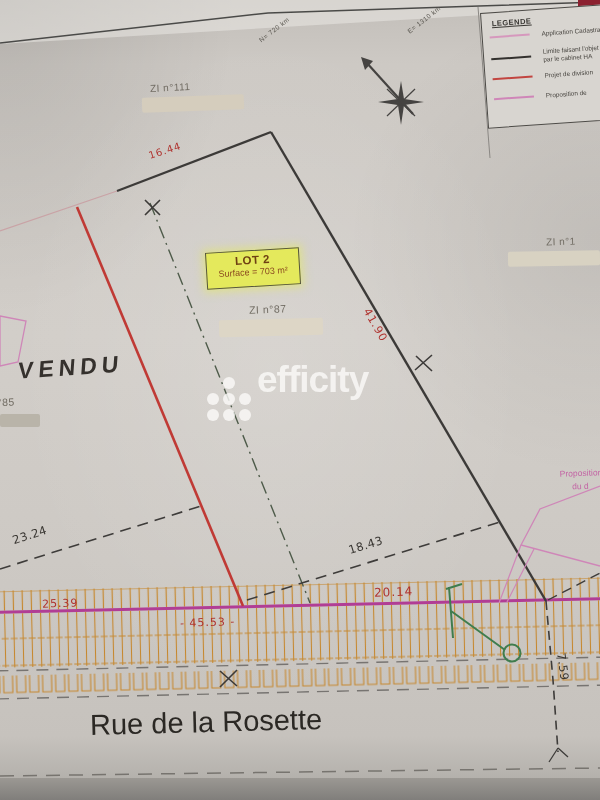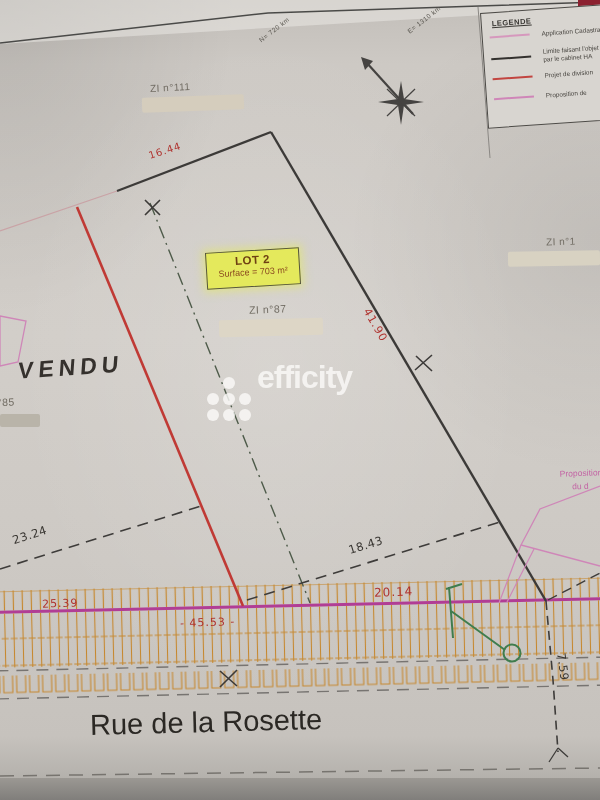--- a/index.html
+++ b/index.html
@@ -34,21 +34,21 @@
   #lot-box{left:206px;top:250px;width:92px;height:35px;background:#e4e95c;
     border:1.5px solid #55553e;transform:rotate(-3.5deg);text-align:center;
     box-shadow:0 0 8px 3px rgba(228,233,92,.55);z-index:4;}
   #lot-title{font-size:11.5px;font-weight:700;color:#6e4012;margin-top:3px;letter-spacing:.5px;}
   #lot-surface{font-size:9px;color:#8c4c20;margin-top:1px;}
   #street-name{left:90px;top:706px;font-size:29px;color:#2b2824;transform:rotate(-1.5deg);z-index:4;}
   
   #watermark{left:200px;top:360px;z-index:5;opacity:.82;}
   #wm-dots{position:absolute;left:7px;top:17px;width:44px;height:44px;}
   .dot{position:absolute;width:12px;height:12px;border-radius:50%;background:#fbfaf8;}
-  #wm-text{position:absolute;left:57px;top:-1px;font-size:32px;font-weight:700;
+  #wm-text{position:absolute;left:57px;top:-1px;font-size:37px;font-weight:700;
     letter-spacing:-1px;color:#fbfaf8;}
   
   #legend{left:480px;top:13px;width:150px;height:114px;background:#d8d5d0;
     border:1px solid #4c4a46;transform:rotate(-4deg);transform-origin:top left;z-index:4;}
   #legend-title{position:absolute;left:10px;top:6px;font-size:7.5px;font-weight:700;
     text-decoration:underline;color:#3a3834;letter-spacing:.5px;}
   .lg-row{position:absolute;left:7px;display:flex;align-items:center;gap:12px;}
   .lg-line{display:inline-block;width:40px;flex:0 0 40px;}
   .lg-txt{font-size:6.4px;color:#4a4742;white-space:nowrap;line-height:1.25;}
   .sw0{height:1.5px;background:#d698bd;}

